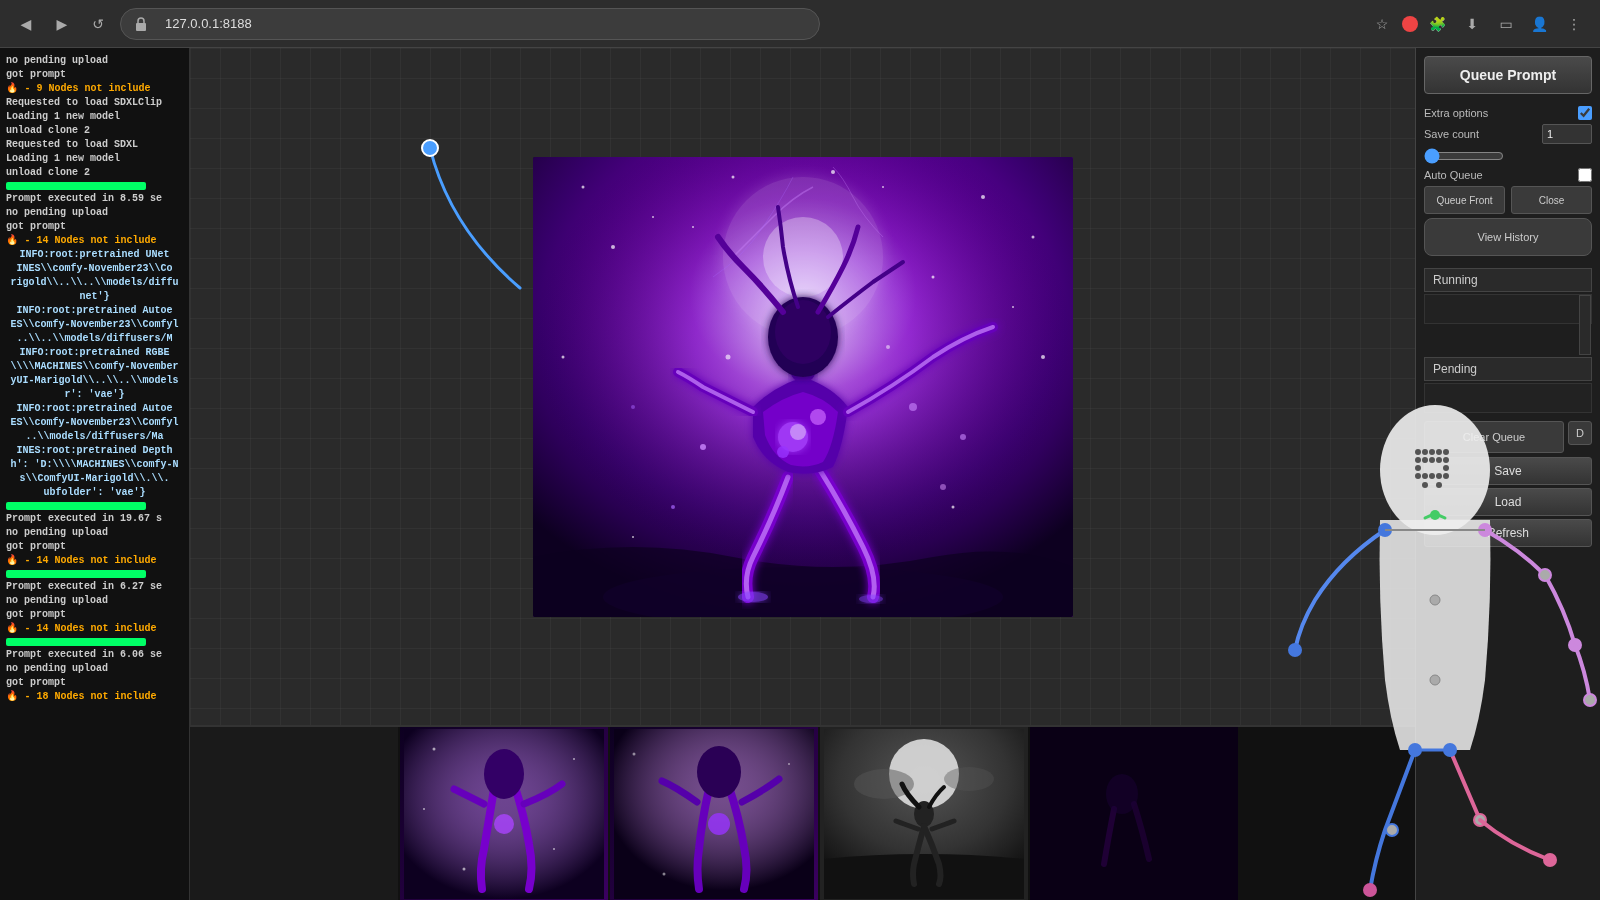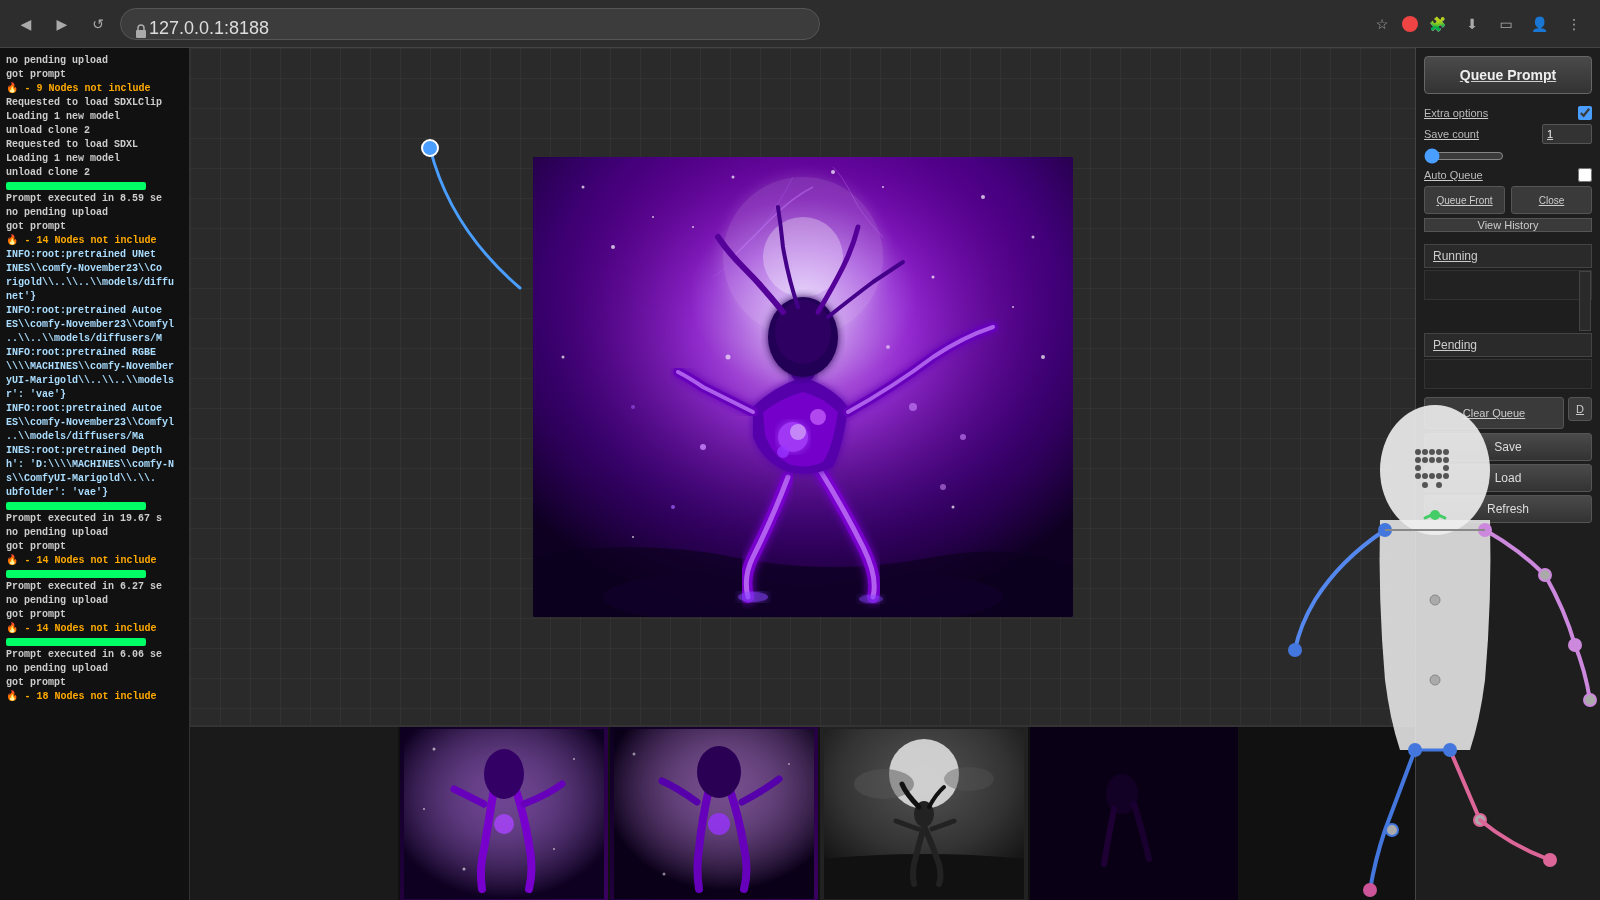--- a/index.html
+++ b/index.html
@@ -37,25 +37,25 @@
       font-size: 14px;
     }
     #address-bar {
       flex: 1;
       max-width: 700px;
       height: 32px;
       background: #3c3c3c;
       border: 1px solid #555;
       border-radius: 16px;
       display: flex;
-      align-items: flex-end;
+      align-items: center;
       padding: 0 12px;
-      gap: 0;
+      gap: 16px;
       color: #ddd;
-      font-size: 18px;
+      font-size: 13px;
     }
     .browser-icons {
       display: flex;
       gap: 6px;
       margin-left: auto;
       align-items: center;
     }
     .browser-icon-btn {
       width: 28px; height: 28px;
       background: transparent;
@@ -95,21 +95,21 @@
     }
     .terminal-line { white-space: pre-wrap; word-break: break-all; font-weight: bold; }
     .terminal-progress {
       background: #0f6;
       height: 8px;
       width: 140px;
       margin: 2px 0;
       border-radius: 2px;
     }
     .terminal-warn { color: #fa0; }
-    .terminal-info { color: #adf; }
+    .terminal-info { color: #adf; text-align: center; }
 
     
     #center-area {
       flex: 1;
       display: flex;
       flex-direction: column;
       background: #1a1a1a;
       overflow: hidden;
     }
 
@@ -192,21 +192,20 @@
 
     
     #right-panel {
       width: 185px;
       background: #1e1e1e;
       border-left: 1px solid #444;
       display: flex;
       flex-direction: column;
       flex-shrink: 0;
       overflow: hidden;
-      text-decoration: underline;
     }
 
     
     #queue-btn {
       background: linear-gradient(180deg, #4a4a4a, #333);
       border: 1px solid #666;
       color: #eee;
       padding: 10px;
       text-align: center;
       font-size: 14px;
@@ -271,27 +270,27 @@
       background: #3a3a3a;
       border: 1px solid #555;
       color: #ccc;
       font-size: 10px;
       cursor: pointer;
       border-radius: 3px;
     }
 
     .view-history-btn {
       width: 100%;
-      height: 14px;
+      height: 38px;
       background: #3a3a3a;
       border: 1px solid #555;
       color: #ccc;
       font-size: 11px;
       cursor: pointer;
-      border-radius: 0;
+      border-radius: 8px;
       margin-bottom: 6px;
     }
 
     
     .section-header {
       background: #2a2a2a;
       border: 1px solid #444;
       padding: 4px 8px;
       font-size: 12px;
       color: #ccc;

